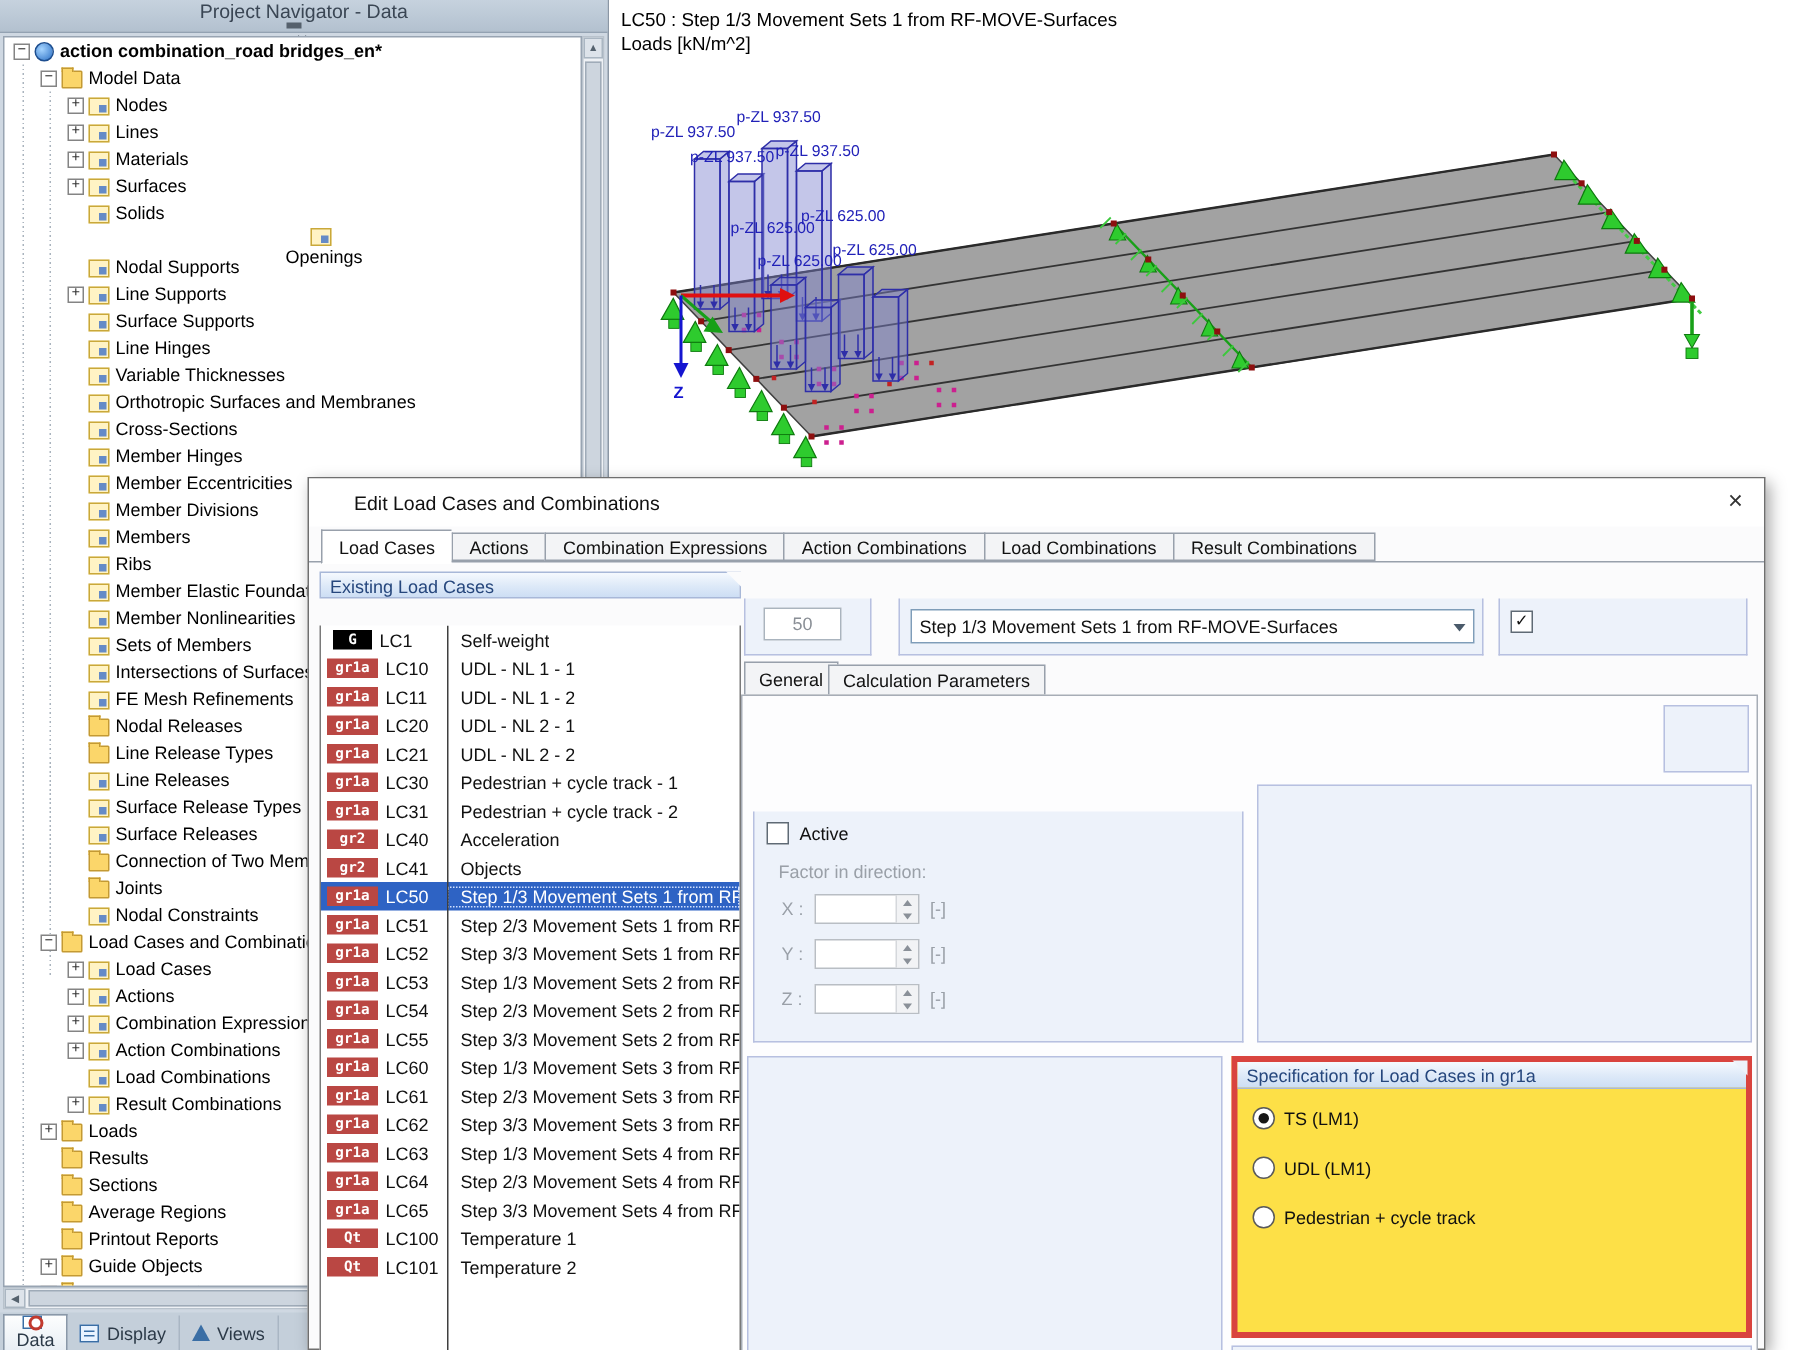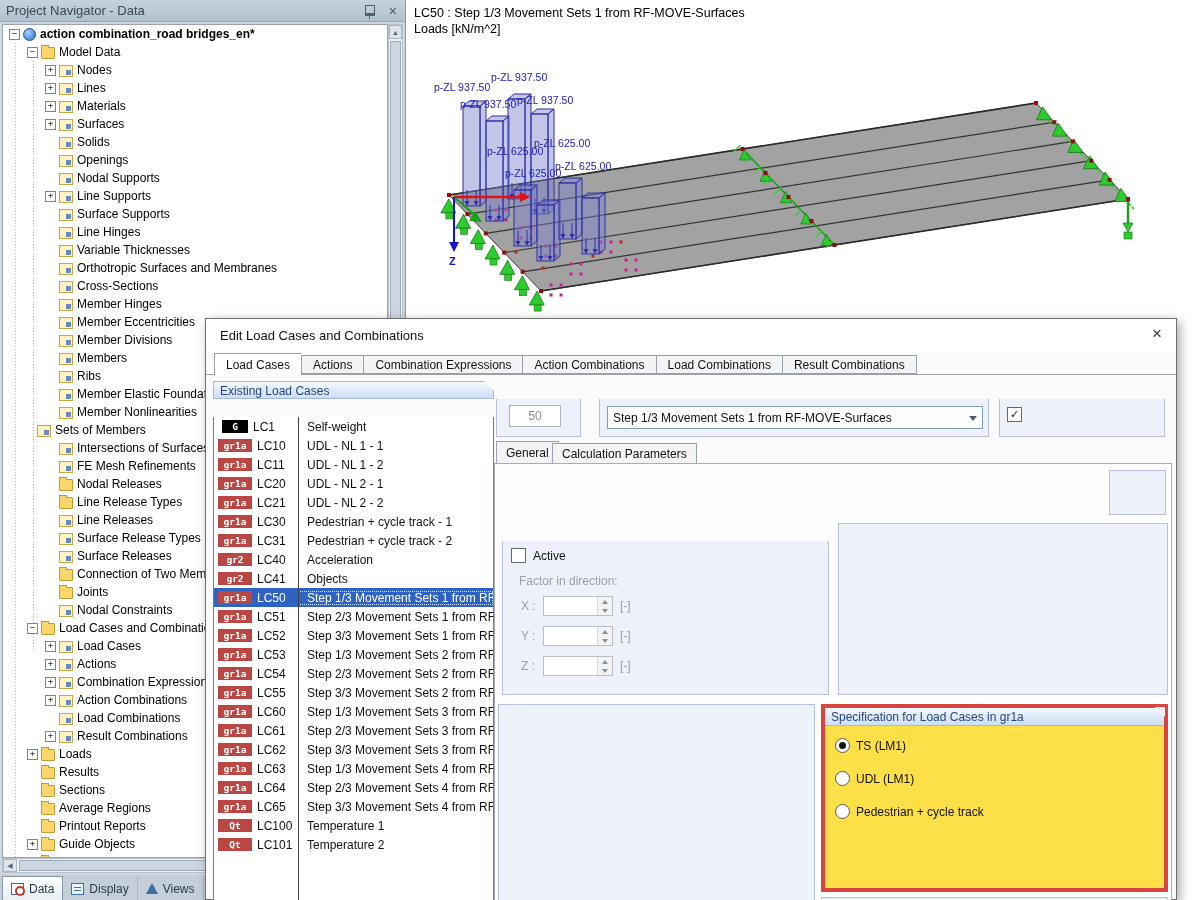--- a/index.html
+++ b/index.html
@@ -3,21 +3,21 @@
 <meta charset="utf-8">
 <style>
   html,body{margin:0;padding:0;background:#e3e7ee;}
   #app{position:relative;width:1200px;height:900px;overflow:hidden;background:#fff;
        font-family:"Liberation Sans",sans-serif;font-size:12px;color:#111;-webkit-font-smoothing:antialiased;}
   .abs{position:absolute;}
 
   
   #navigator{left:0;top:0;width:405px;height:900px;background:#cfd8e2;border-right:1px solid #8b97a5;}
   #nav-titlebar{left:0;top:0;width:405px;height:22px;background:linear-gradient(180deg,#c6d2de,#b3c1cf);
-      border-bottom:1px solid #93a2b2;display:flex;align-items:center;padding:0 6px;box-sizing:border-box;color:#3a4654;font-size:13px;}
+      border-bottom:1px solid #93a2b2;display:flex;align-items:center;padding:0 6px;box-sizing:border-box;color:#3a4654;font-size:13px;flex-direction:column;}
   #nav-titlebar .spacer{flex:1;}
   .pin-icon{width:8px;height:7px;border:1px solid #55606c;border-bottom:3px solid #55606c;position:relative;margin-right:14px;}
   .pin-icon::after{content:'';position:absolute;left:3px;top:9px;width:1px;height:4px;background:#55606c;}
   .nav-close{color:#4a5562;font-size:14px;line-height:14px;margin-right:2px;cursor:default;}
   #nav-tree-wrap{left:2px;top:24px;width:386px;height:834px;background:#fff;border:1px solid #98a4b2;
       box-sizing:border-box;overflow:hidden;}
   .tree-row{display:flex;align-items:center;height:18px;white-space:nowrap;position:relative;}
   .tree-row .expander{width:9px;height:9px;border:1px solid #848484;background:#fff;color:#333;
       font-size:9px;line-height:7px;text-align:center;margin-right:3px;flex:none;font-family:"DejaVu Sans Mono",monospace;}
   .tree-row .exp-spacer{width:14px;flex:none;}
@@ -37,37 +37,37 @@
   .sb{background:#eef1f5;}
   #nav-vsb{left:388px;top:24px;width:15px;height:834px;border:1px solid #b8c2cc;box-sizing:border-box;}
   #nav-hsb{left:2px;top:858px;width:386px;height:15px;border:1px solid #b8c2cc;box-sizing:border-box;}
   .sb-btn{position:absolute;background:#dde3ea;border:1px solid #aab6c2;color:#55626e;font-size:7px;
       display:flex;align-items:center;justify-content:center;box-sizing:border-box;}
   .sb-thumb{position:absolute;background:#cdd5de;border:1px solid #9fabb8;box-sizing:border-box;}
 
   
   #nav-tabs{left:0;top:875px;width:405px;height:25px;background:#c4cfda;display:flex;align-items:flex-end;padding-left:2px;box-sizing:border-box;}
   .nav-tab{height:23px;display:flex;align-items:center;padding:0 8px;color:#2c3a48;border-right:1px solid #a9b6c3;}
-  .nav-tab.active{background:linear-gradient(180deg,#fdfefe,#e8eef4);border:1px solid #8a98a8;border-bottom:none;}
+  .nav-tab.active{background:linear-gradient(180deg,#fdfefe,#e8eef4);border:1px solid #8a98a8;border-bottom:none;flex-direction:column;}
   .tabico{width:13px;height:12px;margin-right:5px;position:relative;box-sizing:border-box;}
   .tabico.data{background:#fff;border:1px solid #3a6ea5;}
   .tabico.data::after{content:'';position:absolute;right:-2px;bottom:-2px;width:6px;height:6px;border:2px solid #c23a2e;border-radius:50%;background:rgba(255,255,255,.6);}
   .tabico.display{background:#e9f3ff;border:1px solid #3a6ea5;}
   .tabico.display::after{content:'';position:absolute;left:2px;top:3px;right:2px;height:1px;background:#3a6ea5;box-shadow:0 3px 0 #3a6ea5;}
   .tabico.views{width:0;height:0;border-left:6px solid transparent;border-right:6px solid transparent;border-bottom:11px solid #3a6ea5;background:none;}
 
   
   #viewport{left:405px;top:0;width:795px;height:900px;background:#fff;border-left:1px solid #8b97a5;box-sizing:border-box;}
   #vp-header{position:absolute;left:8px;top:5px;color:#000;font-size:12.5px;line-height:16px;}
 
   
   #dialog{left:205px;top:318px;width:972px;height:582px;background:#fbfbfc;border:1px solid #6f6f6f;
       box-sizing:border-box;box-shadow:3px 3px 10px rgba(0,0,0,.35);z-index:10;}
   #dlg-titlebar{left:0;top:0;width:100%;height:32px;background:#fff;display:flex;align-items:center;padding:0 14px;box-sizing:border-box;}
-  #dlg-title{font-size:13px;color:#111;}
+  #dlg-title{font-size:13px;color:#111;margin-left:16px;}
   #dlg-close{position:absolute;right:14px;top:6px;font-size:17px;color:#333;line-height:17px;}
   #dlg-tabs{position:absolute;left:8px;top:34px;height:22px;display:flex;}
   .dtab{padding:0 11px;display:flex;align-items:center;border:1px solid #98a0ab;border-right:none;background:#f3f4f6;color:#111;margin-top:2px;height:19px;box-sizing:border-box;}
   .dtab:last-child{border-right:1px solid #98a0ab;}
   .dtab.active{background:#fff;height:23px;margin-top:0;border-bottom:1px solid #fff;position:relative;z-index:2;}
   #dlg-tabline{position:absolute;left:0;right:0;top:55px;height:1px;background:#98a0ab;}
 
   .ghead{height:18px;background:linear-gradient(180deg,#f5f9fe 0%,#dde9f8 55%,#cervoddf4 100%);
       position:relative;}
   .ghead{background:linear-gradient(180deg,#f5f9fe 0%,#dde9f8 55%,#cddef4 100%);
@@ -350,21 +350,21 @@
           <div class="tree-row" style="padding-left: 42px;">
             <span class="expander">+</span>
             <span class="ico obj"></span>
             <span class="tree-label">Surfaces</span>
           </div>
           <div class="tree-row" style="padding-left: 42px;">
             <span class="exp-spacer"></span>
             <span class="ico obj"></span>
             <span class="tree-label">Solids</span>
           </div>
-          <div class="tree-row" style="padding-left: 42px;">
+          <div class="tree-row" style="padding-left: 42px; flex-direction: column;">
             <span class="exp-spacer"></span>
             <span class="ico obj"></span>
             <span class="tree-label">Openings</span>
           </div>
           <div class="tree-row" style="padding-left: 42px;">
             <span class="exp-spacer"></span>
             <span class="ico obj"></span>
             <span class="tree-label">Nodal Supports</span>
           </div>
           <div class="tree-row" style="padding-left: 42px;">
@@ -425,21 +425,21 @@
           <div class="tree-row" style="padding-left: 42px;">
             <span class="exp-spacer"></span>
             <span class="ico obj"></span>
             <span class="tree-label">Member Elastic Foundations</span>
           </div>
           <div class="tree-row" style="padding-left: 42px;">
             <span class="exp-spacer"></span>
             <span class="ico obj"></span>
             <span class="tree-label">Member Nonlinearities</span>
           </div>
-          <div class="tree-row" style="padding-left: 20px;">
+          <div class="tree-row" style="padding-left: 42px;">
             <span class="exp-spacer"></span>
             <span class="ico obj"></span>
             <span class="tree-label">Sets of Members</span>
           </div>
           <div class="tree-row" style="padding-left: 42px;">
             <span class="exp-spacer"></span>
             <span class="ico obj"></span>
             <span class="tree-label">Intersections of Surfaces</span>
           </div>
           <div class="tree-row" style="padding-left: 42px;">

